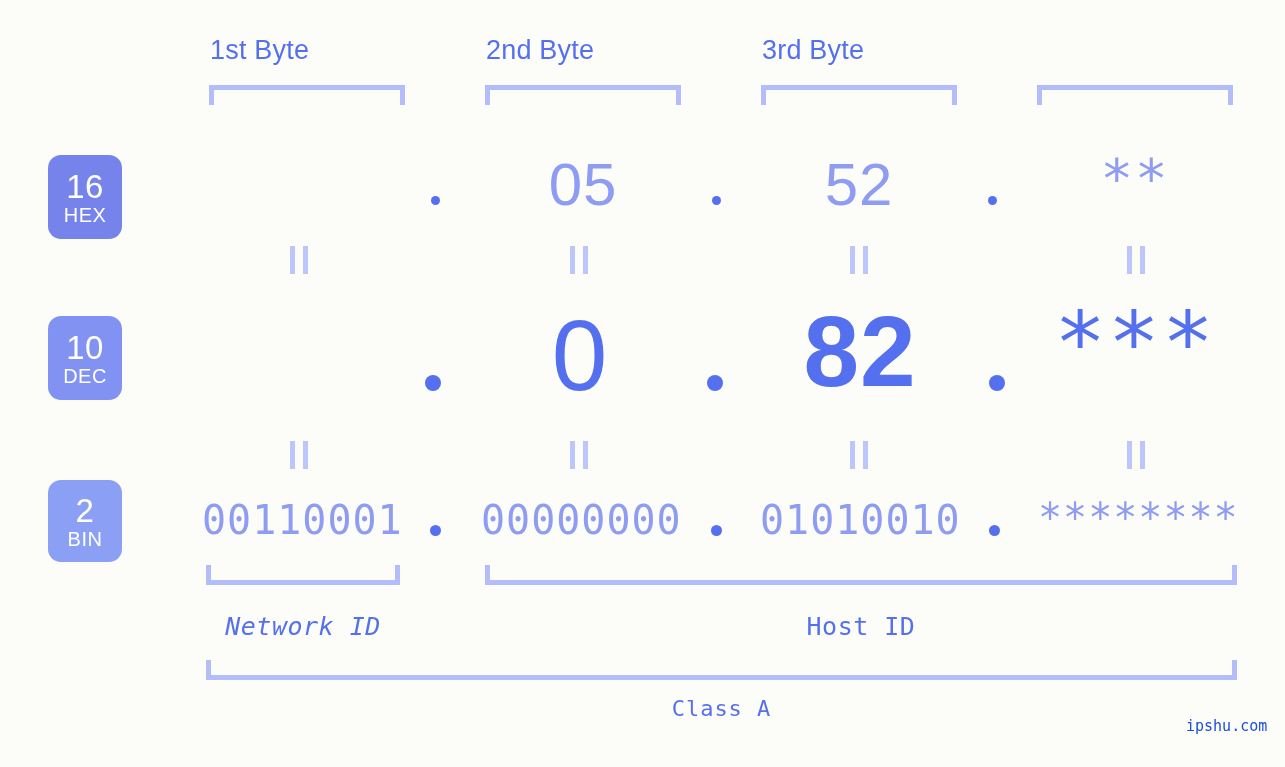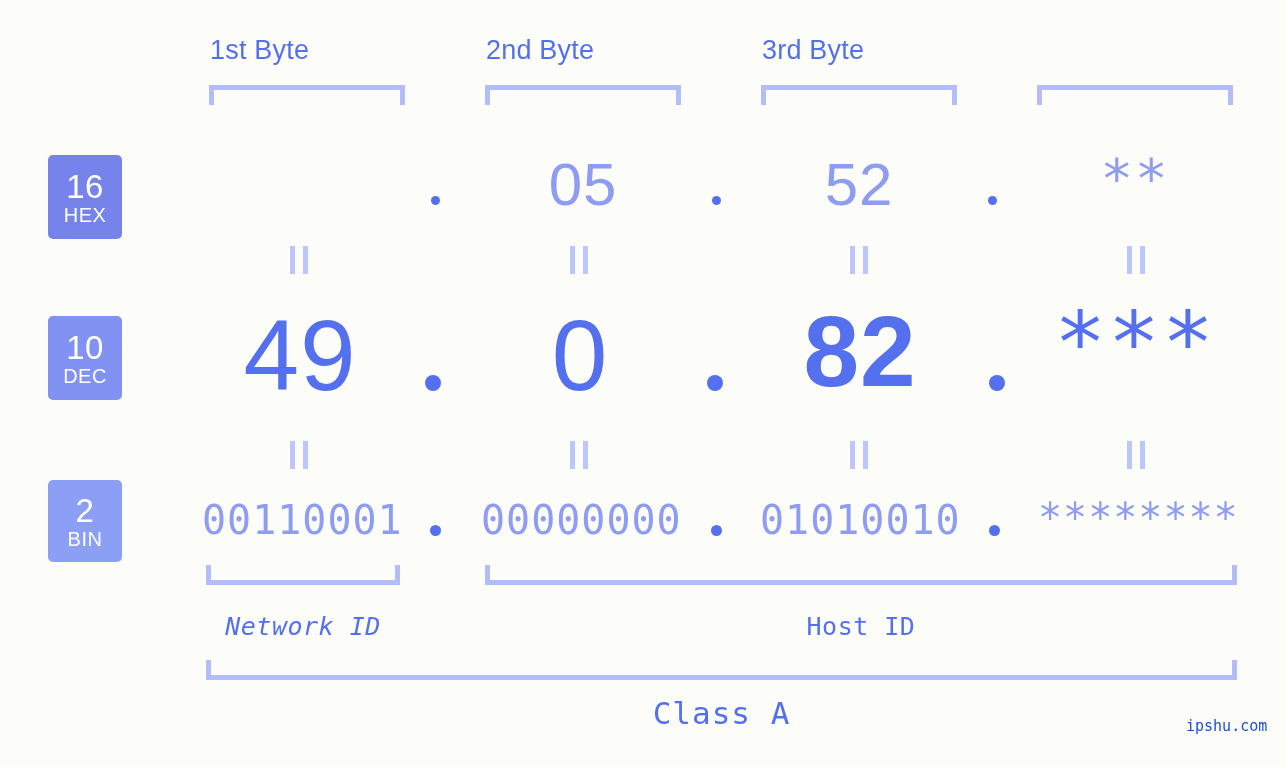--- a/index.html
+++ b/index.html
@@ -44,21 +44,21 @@
   }
   .bracket-bottom {
     border-bottom: 5px solid #b3bdf9;
     height: 20px;
   }
 
   
   .badge {
     box-sizing: border-box;
     width: 74px;
-    border-radius: 5px;
+    border-radius: 13px;
     color: #ffffff;
     display: flex;
     flex-direction: column;
     align-items: center;
     justify-content: center;
     line-height: 1;
   }
   .badge .num {
     font-size: 33px;
     font-weight: 400;
@@ -129,21 +129,21 @@
     font-family: "DejaVu Sans Mono", monospace;
     font-size: 25px;
     color: #5570ee;
     text-align: center;
     white-space: nowrap;
     line-height: 1;
     letter-spacing: 0.5px;
   }
   .class-label {
     font-family: "DejaVu Sans Mono", monospace;
-    font-size: 31px;
+    font-size: 22px;
     color: #5570ee;
     text-align: center;
     white-space: nowrap;
     line-height: 1;
     letter-spacing: 1px;
   }
   .watermark {
     font-family: "DejaVu Sans Mono", monospace;
     font-size: 15px;
     color: #1d4ed8;
@@ -195,21 +195,20 @@
   <div class="abs eq" style="left:1127px; top:246px;">
       <i></i>
       <i></i>
     </div>
 
   <div class="abs badge" style="left:48px; top:316px; height:84px; background:#8192f2;">
     <span class="num">10</span>
     <span class="abbr">DEC</span>
   </div>
 
-  <div class="abs cell dec-val" style="left:202px; top:305px; width:196px;">49</div>
   <div class="abs dot dot-lg" style="left:425px; top:375px;"></div>
 
   <div class="abs cell dec-val" style="left:482px; top:305px; width:196px;">0</div>
   <div class="abs dot dot-lg" style="left:707px; top:375px;"></div>
 
   <div class="abs cell dec-val" style="left:762px; top:301px; width:196px;font-weight:bold;">82</div>
   <div class="abs dot dot-lg" style="left:989px; top:375px;"></div>
 
   <div class="abs cell dec-val masked" style="left:1037px; top:300px; width:196px;">***</div>
 

